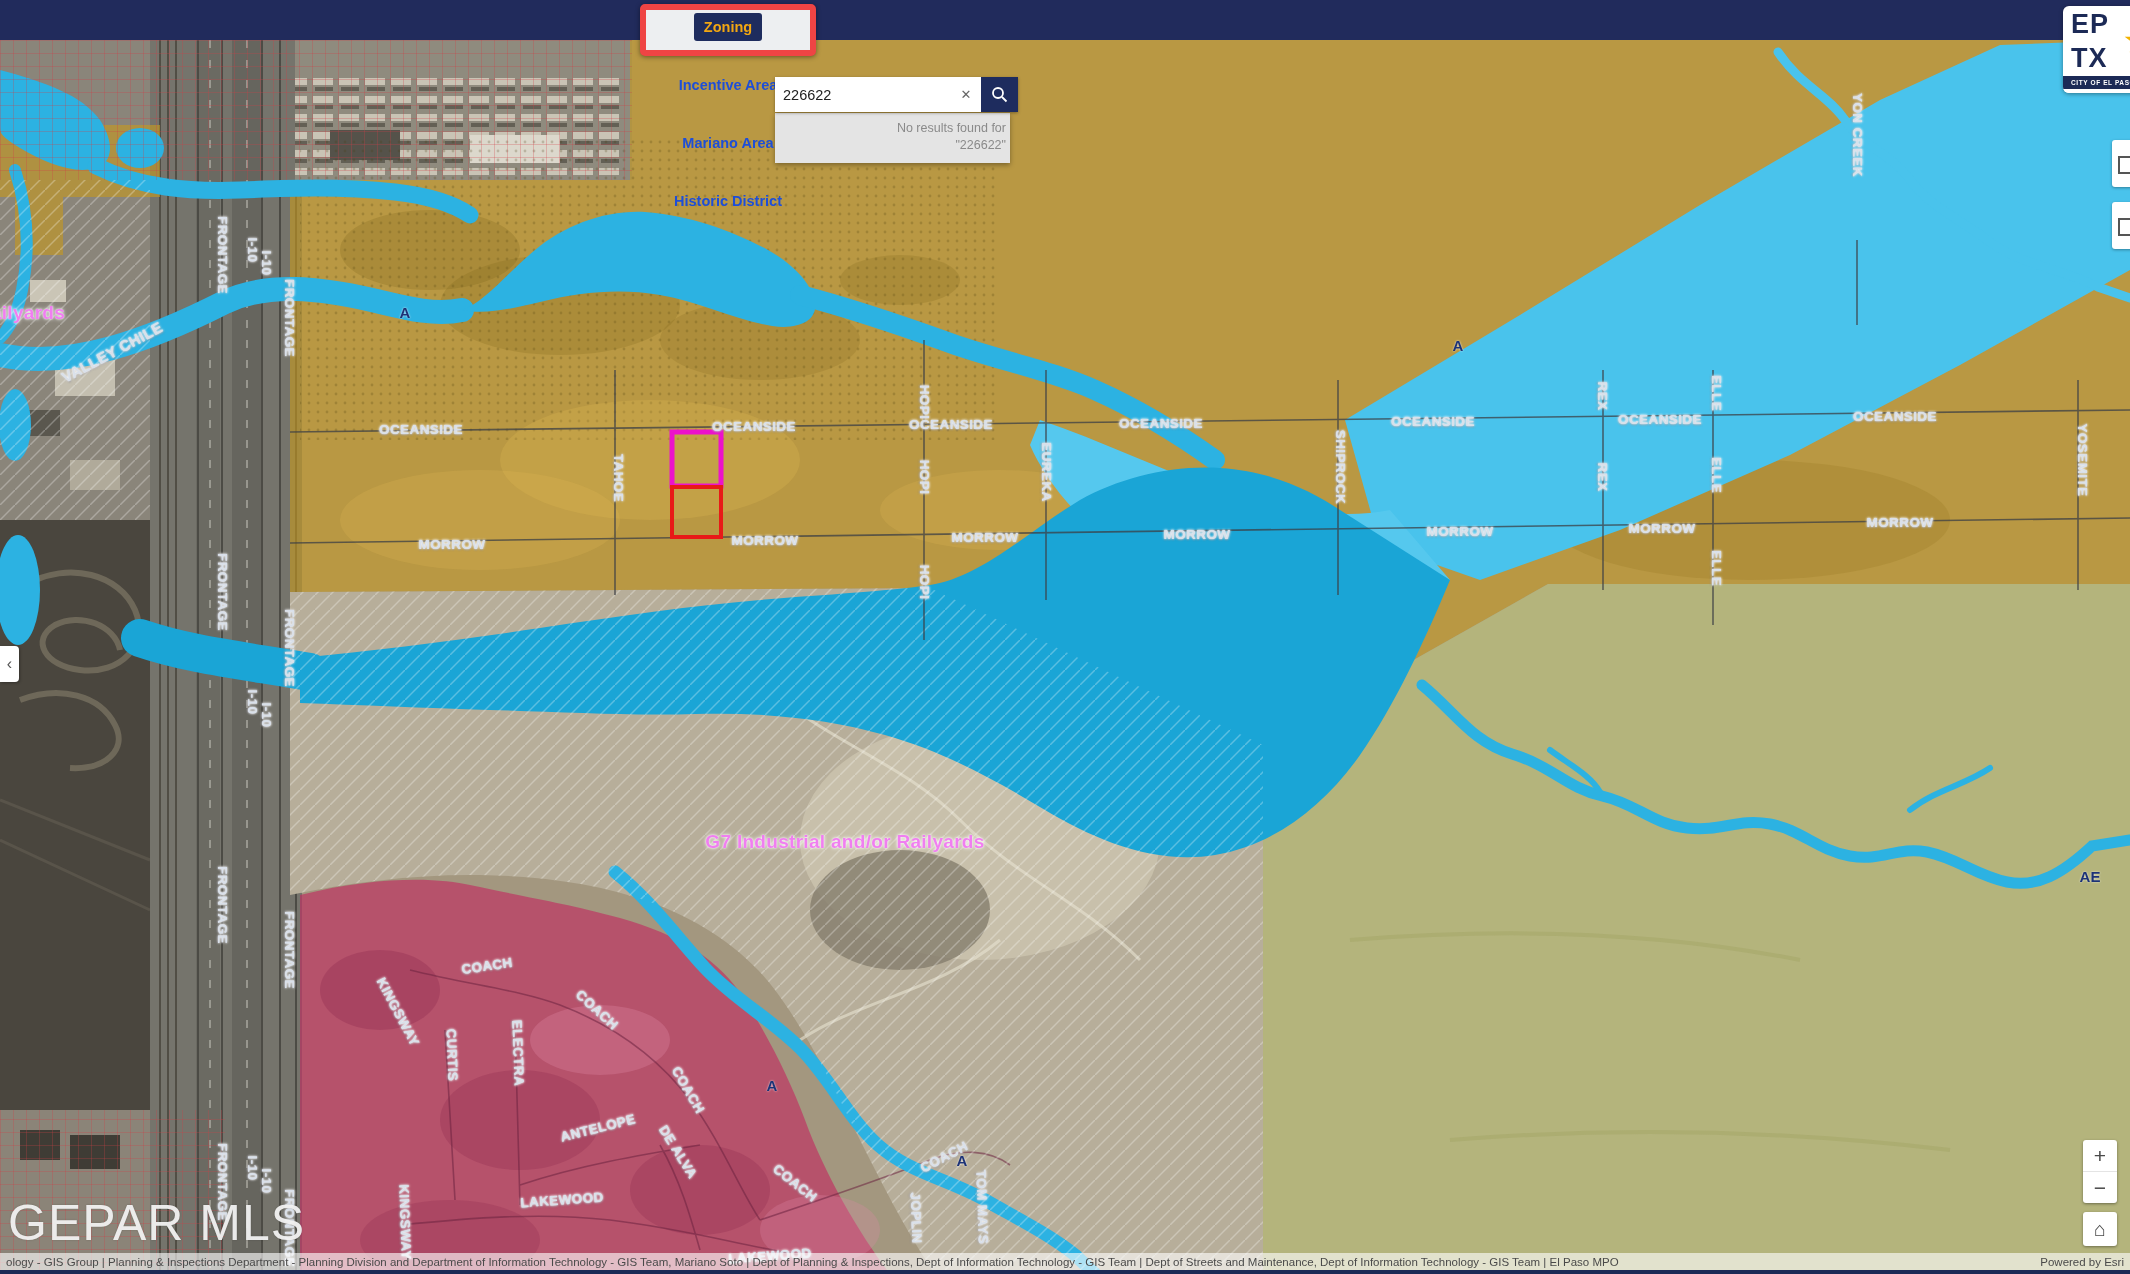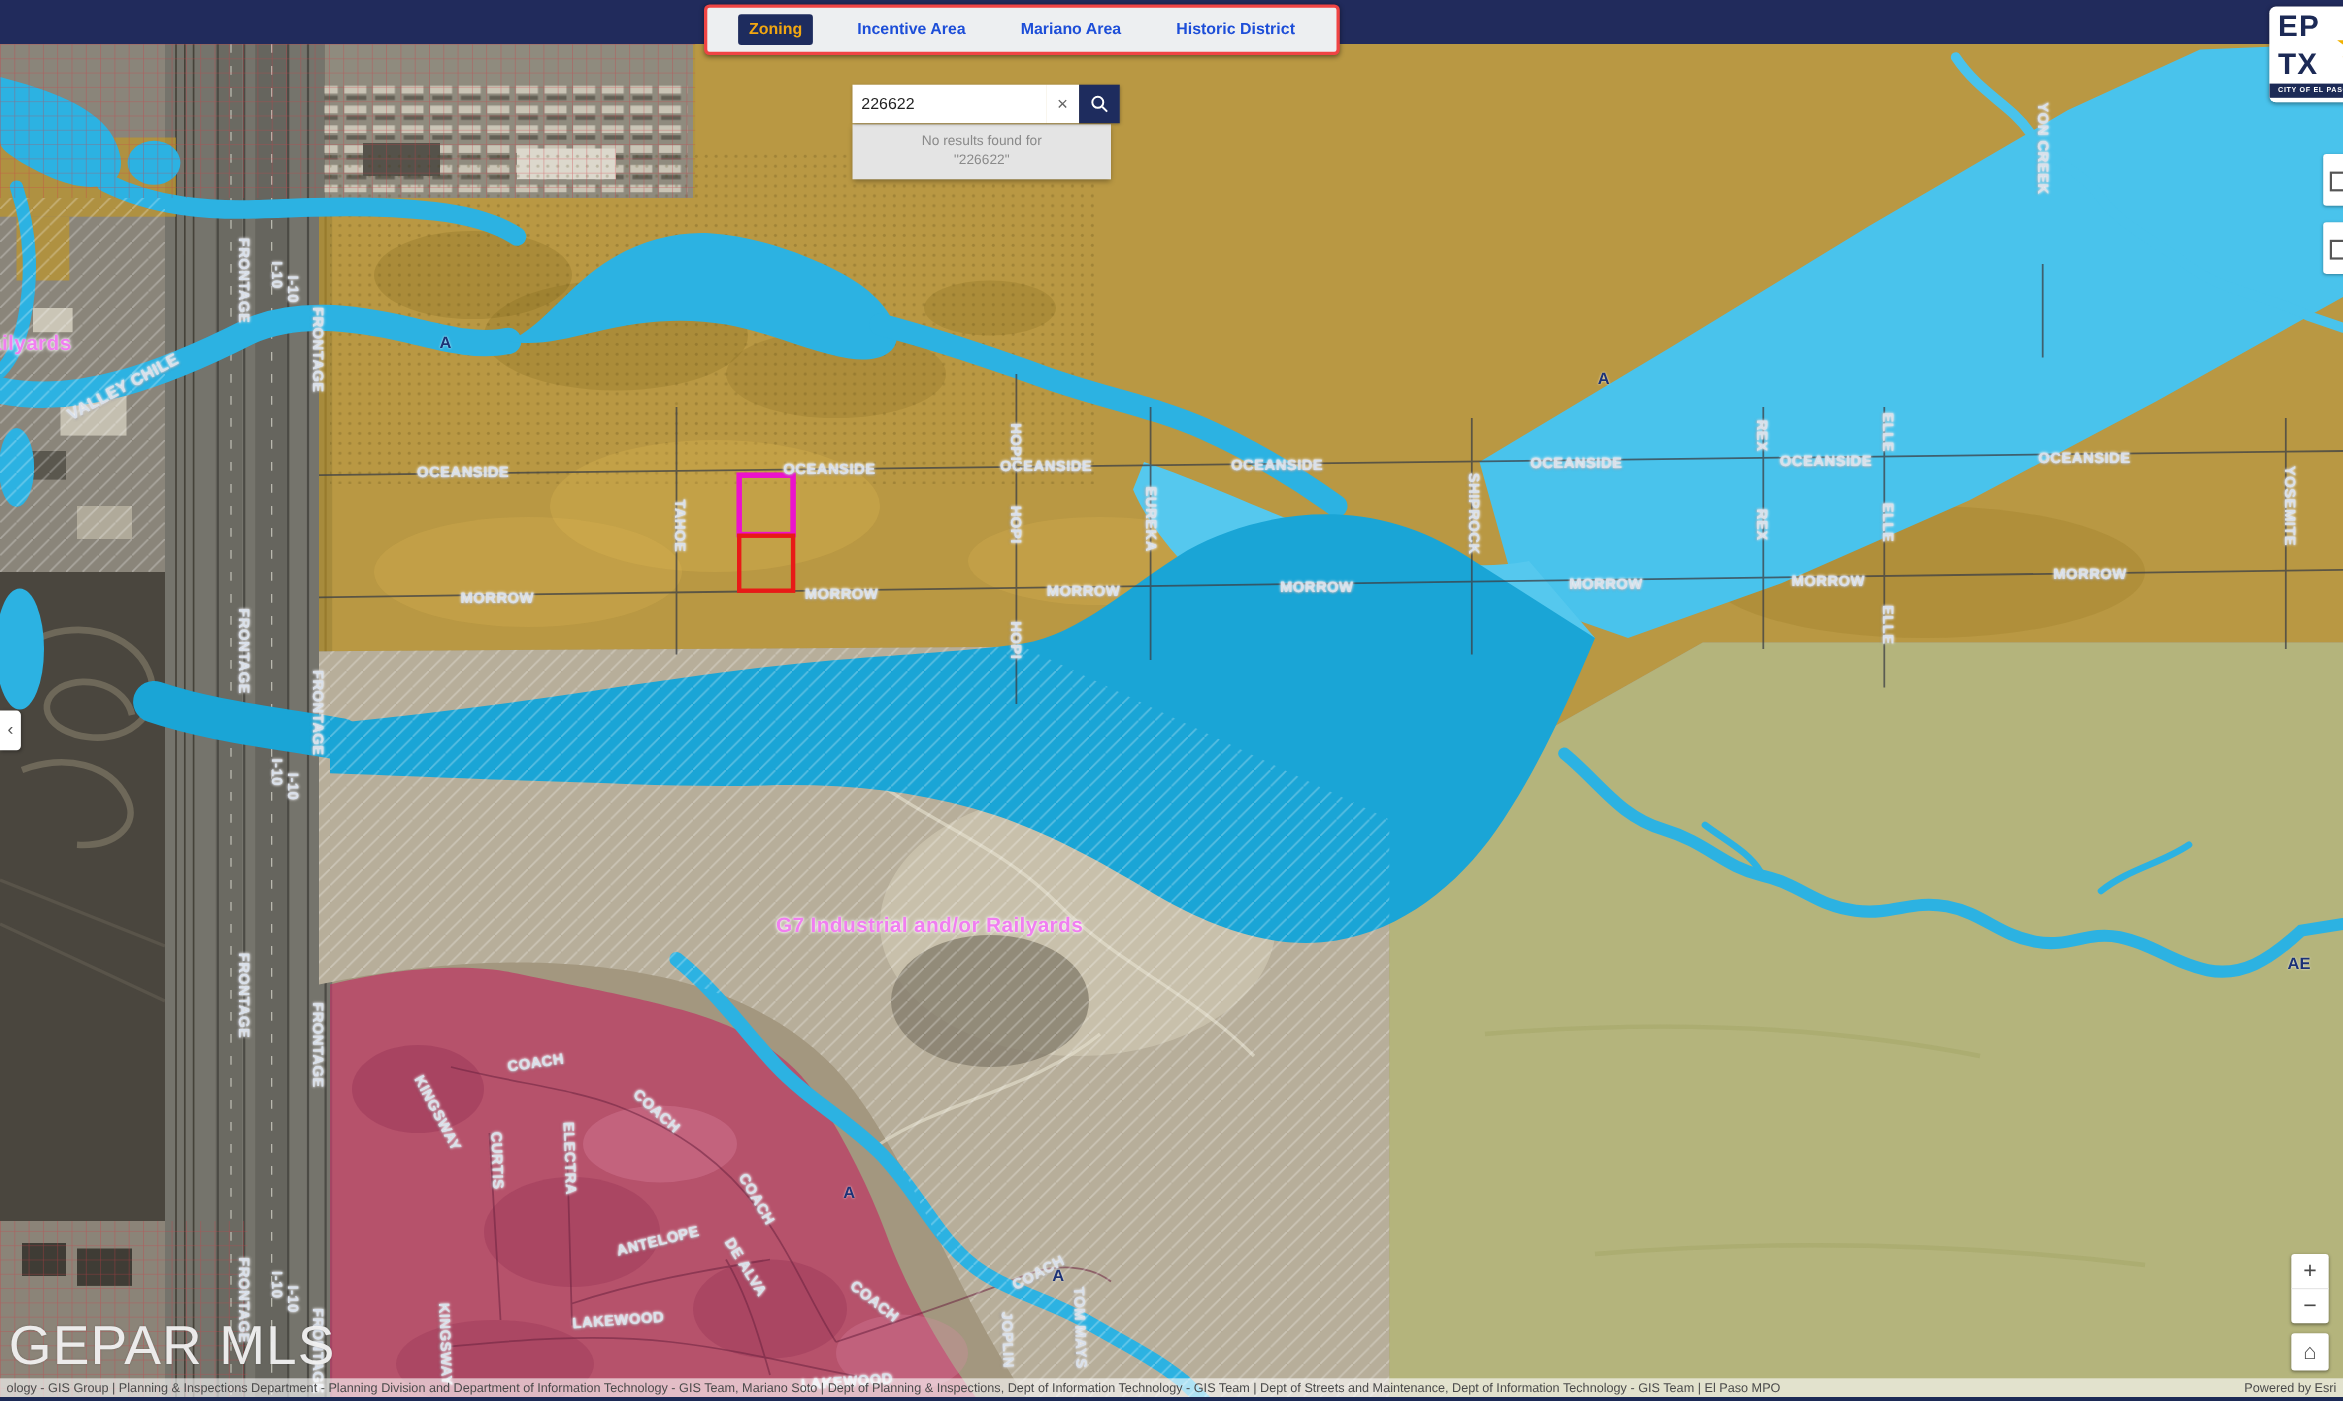--- a/index.html
+++ b/index.html
@@ -1,33 +1,33 @@
 <!DOCTYPE html>
 <html><head>
 <meta charset="utf-8">
 <style>
   html,body{margin:0;padding:0;}
   body{width:2130px;height:1274px;overflow:hidden;position:relative;background:#20295a;
        font-family:"Liberation Sans",sans-serif;}
   
   #header{position:absolute;left:0;top:0;width:2130px;height:40px;background:#212b5c;z-index:30;}
   #tabbar{position:absolute;left:640px;top:4px;height:34px;background:#edeff1;border-radius:5px;
-          display:flex;align-items:center;gap:30px;padding:3px 28px;z-index:40;
-          box-shadow:0 1px 5px rgba(0,0,0,.45);border:3px solid #ef4444;}
+          display:flex;align-items:center;gap:30px;padding:3px 18px;z-index:40;
+          box-shadow:0 1px 5px rgba(0,0,0,.45);border:6px solid #ef4444;flex-direction:column;}
   .tab{font-size:14.5px;font-weight:bold;color:#1d4ed8;padding:6px 10px;border-radius:3px;cursor:pointer;}
   .tab.active{background:#1e2c5e;color:#f2a711;}
   
   #searchwrap{position:absolute;left:775px;top:77px;display:flex;z-index:40;box-shadow:0 1px 3px rgba(0,0,0,.35);}
   #searchinput{width:160px;height:35px;border:none;outline:none;padding:0 8px;font-size:14.5px;color:#222;
                font-family:"Liberation Sans",sans-serif;background:#fff;}
   #clearbtn{width:30px;height:35px;background:#fff;border:none;color:#666;font-size:13px;cursor:pointer;}
   #searchbtn{width:37px;height:35px;background:#1e2c5e;border:none;cursor:pointer;display:flex;
              align-items:center;justify-content:center;}
   #dropdown{position:absolute;left:775px;top:113px;width:227px;background:#e4e4e4;z-index:39;
-            box-shadow:0 2px 5px rgba(0,0,0,.35);text-align:center;padding:7px 4px 9px 4px;}
+            box-shadow:0 2px 5px rgba(0,0,0,.35);text-align:right;padding:7px 4px 9px 4px;}
   #dropdown div{font-size:12.5px;color:#8a8a8a;line-height:17px;}
   
   #logo{position:absolute;left:2063px;top:6px;width:92px;background:#fff;border-radius:6px;z-index:41;
         overflow:hidden;box-shadow:0 1px 4px rgba(0,0,0,.4);}
   #logo .big{font-weight:900;font-size:27px;line-height:.95;color:#1c2a56;padding:6px 0 2px 8px;
              letter-spacing:1px;}
   #logo .star{position:absolute;right:2px;top:14px;font-size:34px;color:#f2b200;}
   #logo .cap{background:#1c2a56;color:#fff;font-size:6.5px;letter-spacing:.6px;font-weight:bold;
              padding:3px 0 3px 8px;margin-top:3px;}
   #logo .footpad{height:4px;background:#fff;}

